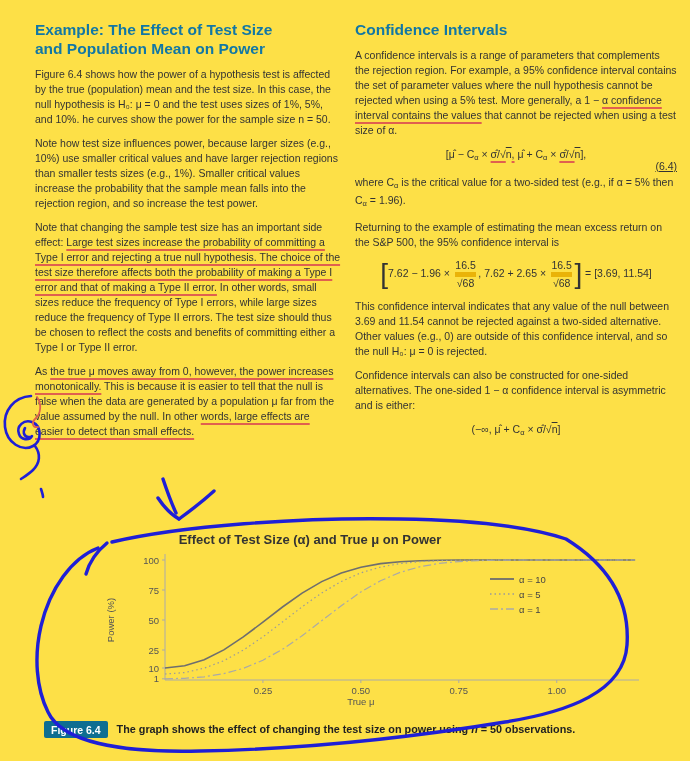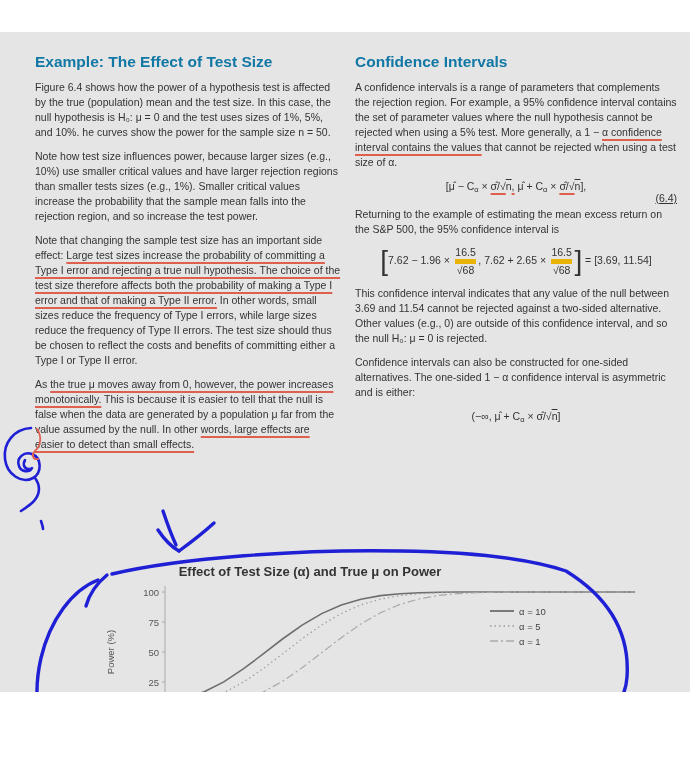--- a/index.html
+++ b/index.html
@@ -1,17 +1,17 @@
 <!DOCTYPE html>
 <html><head>
 <meta charset="utf-8">
 <style>
   html,body{margin:0;padding:0;background:#fff;}
-  .page{position:relative;width:690px;height:660px;background:#e5e5e5;overflow:hidden;
-        font-family:"Liberation Sans",sans-serif;color:var(--body,#333);margin-top:32px;}
+  .page{position:relative;width:690px;height:761px;background:#fde047;overflow:hidden;
+        font-family:"Liberation Sans",sans-serif;color:var(--body,#333);}
   .col{position:absolute;top:20px;}
   .col.left{left:35px;width:306px;}
   .col.right{left:355px;width:322px;}
   h2{font-size:15.5px;line-height:19px;margin:0 0 9px 0;color:var(--heading,#1177a5);font-weight:bold;}
   p,.eq{font-size:10.5px;line-height:15px;margin:0 0 9px 0;}
   .u-red{text-decoration:underline;text-decoration-color:var(--underline,#e0604f);
          text-decoration-thickness:1.8px;text-underline-offset:2.5px;}
   .sub{font-size:7.5px;vertical-align:-2px;}
   .ov{text-decoration:overline;}
   .it{font-style:italic;}
@@ -32,34 +32,35 @@
   .pen{stroke:var(--pen,#1f1fd6);stroke-width:3.4;}
   .pen-thin{stroke:var(--pen,#1f1fd6);stroke-width:2.6;}
   .redpen{stroke:var(--underline,#e0604f);stroke-width:1.8;}
 </style>
 </head>
 <body>
 
 <div class="page" style="--heading: #1177a5; --underline: #e0604f; --pen: #1f1fd6; --badge: #0e6e91; --body: #333333;">
 
   <div class="col left">
-    <h2><span>Example: The Effect of Test Size</span><br></h2>
+    <h2><span>Example: The Effect of Test Size</span><br><span>and Population Mean on Power</span></h2>
     <p><span>Figure 6.4 shows how the power of a hypothesis test is affected by the true (population) mean and the test size. In this case, the null hypothesis is H₀: μ = 0 and the test uses sizes of 1%, 5%, and 10%. he curves show the power for the sample size n = 50.</span></p>
     <p><span>Note how test size influences power, because larger sizes (e.g., 10%) use smaller critical values and have larger rejection regions than smaller tests sizes (e.g., 1%). Smaller critical values increase the probability that the sample mean falls into the rejection region, and so increase the test power.</span></p>
     <p><span>Note that changing the sample test size has an important side effect: </span><span class="u-red">Large test sizes increase the probability of committing a Type I error and rejecting a true null hypothesis. The choice of the test size therefore affects both the probability of making a Type I error and that of making a Type II error.</span><span> In other words, small sizes reduce the frequency of Type I errors, while large sizes reduce the frequency of Type II errors. The test size should thus be chosen to reflect the costs and benefits of committing either a Type I or Type II error.</span></p>
     <p><span>As </span><span class="u-red">the true μ moves away from 0, however, the power increases monotonically.</span><span> This is because it is easier to tell that the null is false when the data are generated by a population μ far from the value assumed by the null. In other </span><span class="u-red">words, large effects are easier to detect than small effects.</span></p>
   </div>
 
   <div class="col right">
     <h2>Confidence Intervals</h2>
     <p><span>A confidence intervals is a range of parameters that complements the rejection region. For example, a 95% confidence interval contains the set of parameter values where the null hypothesis cannot be rejected when using a 5% test. More generally, a 1 − </span><span class="u-red">α confidence interval contains the values</span><span> that cannot be rejected when using a test size of α.</span></p>
     <div class="eq">
       <span><span>[μ̂ − C</span><span class="sub">α</span><span> × </span><span class="u-red">σ̂/√</span><span class="u-red ov">n</span><span class="u-red">,</span><span> μ̂ + C</span><span class="sub">α</span><span> × </span><span class="u-red">σ̂/√</span><span class="u-red ov">n</span><span>],</span></span>
       <span class="eq-num">(6.4)</span>
     </div>
+    <p><span>where C</span><span class="sub">α</span><span> is the critical value for a two-sided test (e.g., if α = 5% then C</span><span class="sub">α</span><span> = 1.96).</span></p>
     <p><span>Returning to the example of estimating the mean excess return on the S&amp;P 500, the 95% confidence interval is</span></p>
     <div class="eq">
       <span class="bigb">[</span><span>7.62 − 1.96 × </span><span class="frac">
           <span>16.5</span>
           <span class="den">√68</span>
         </span><span>, 7.62 + 2.65 × </span><span class="frac">
           <span>16.5</span>
           <span class="den">√68</span>
         </span><span class="bigb">]</span><span> = [3.69, 11.54]</span>
     </div>

